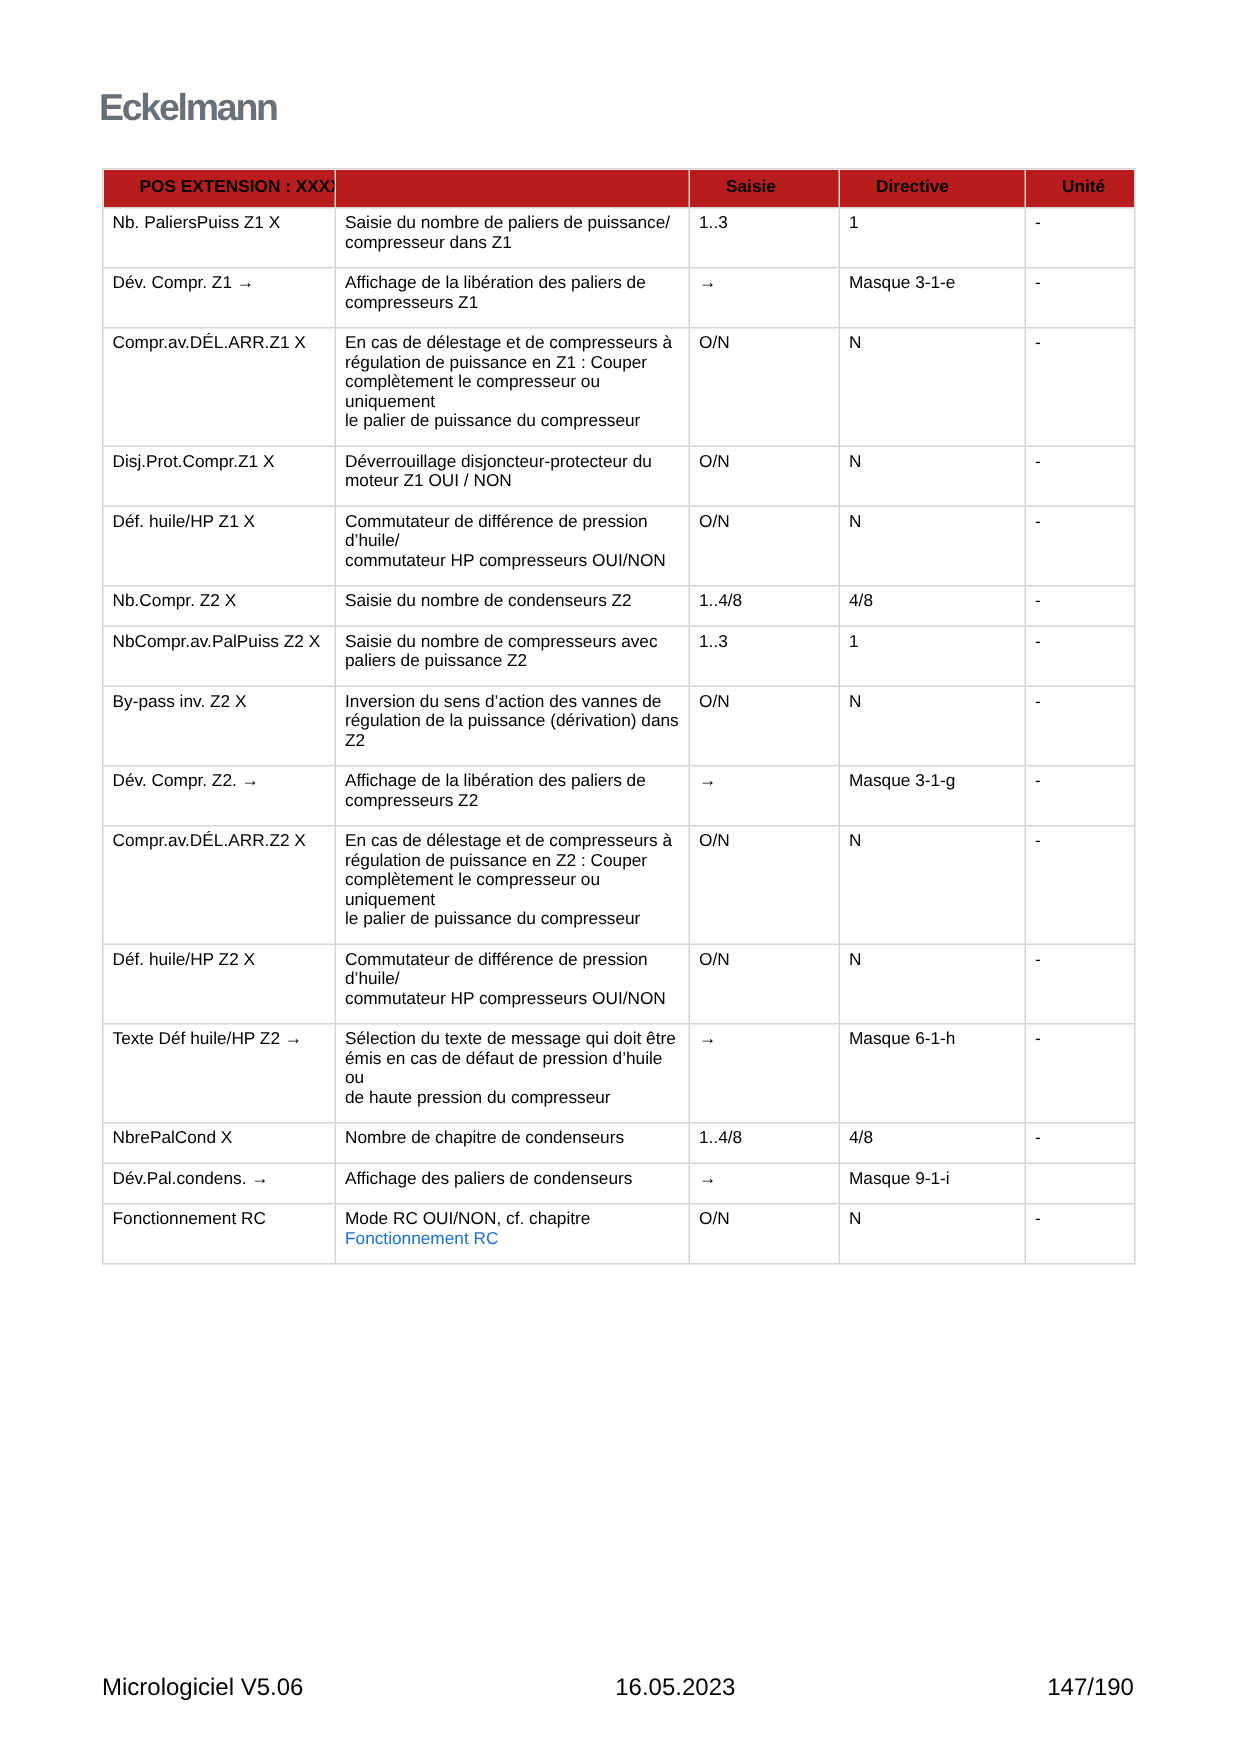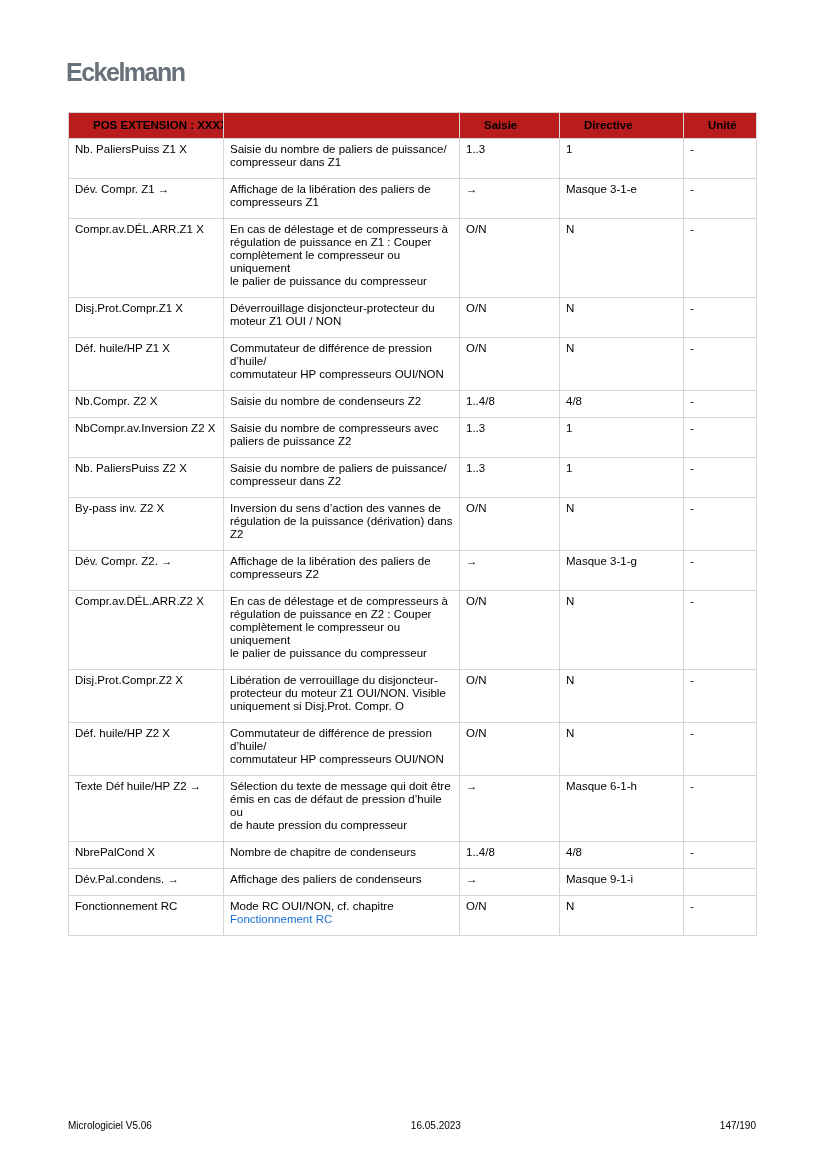--- a/index.html
+++ b/index.html
@@ -65,21 +65,21 @@
     text-decoration: none;
     cursor: pointer;
   }
   .footer {
     position: absolute;
     left: 68px;
     top: 1118px;
     width: 688px;
     display: flex;
     justify-content: space-between;
-    font-size: 10px;
+    font-size: 16px;
     line-height: 15px;
   }
 </style>
 </head>
 <body>
 
 <div class="page">
 
   <div class="logo">Eckelmann</div>
 
@@ -144,31 +144,23 @@
     <td>-</td>
   </tr>
         <tr>
     <td>Nb.Compr. Z2 X</td>
     <td>Saisie du nombre de condenseurs Z2</td>
     <td>1..4/8</td>
     <td>4/8</td>
     <td>-</td>
   </tr>
         <tr>
-    <td>NbCompr.av.Inversion Z2 X</td>
+    <td>NbCompr.av.PalPuiss Z2 X</td>
     <td>Saisie du nombre de compresseurs avec
 paliers de puissance Z2</td>
-    <td>1..3</td>
-    <td>1</td>
-    <td>-</td>
-  </tr>
-        <tr>
-    <td>Nb. PaliersPuiss Z2 X</td>
-    <td>Saisie du nombre de paliers de puissance/
-compresseur dans Z2</td>
     <td>1..3</td>
     <td>1</td>
     <td>-</td>
   </tr>
         <tr>
     <td>By-pass inv. Z2 X</td>
     <td>Inversion du sens d’action des vannes de
 régulation de la puissance (dérivation) dans Z2</td>
     <td>O/N</td>
     <td>N</td>
@@ -186,29 +178,20 @@
     <td>Compr.av.DÉL.ARR.Z2 X</td>
     <td>En cas de délestage et de compresseurs à
 régulation de puissance en Z2 : Couper
 complètement le compresseur ou uniquement
 le palier de puissance du compresseur</td>
     <td>O/N</td>
     <td>N</td>
     <td>-</td>
   </tr>
         <tr>
-    <td>Disj.Prot.Compr.Z2 X</td>
-    <td>Libération de verrouillage du disjoncteur-
-protecteur du moteur Z1 OUI/NON. Visible
-uniquement si Disj.Prot. Compr. O</td>
-    <td>O/N</td>
-    <td>N</td>
-    <td>-</td>
-  </tr>
-        <tr>
     <td>Déf. huile/HP Z2 X</td>
     <td>Commutateur de différence de pression d’huile/
 commutateur HP compresseurs OUI/NON</td>
     <td>O/N</td>
     <td>N</td>
     <td>-</td>
   </tr>
         <tr>
     <td>Texte Déf huile/HP Z2 →</td>
     <td>Sélection du texte de message qui doit être

